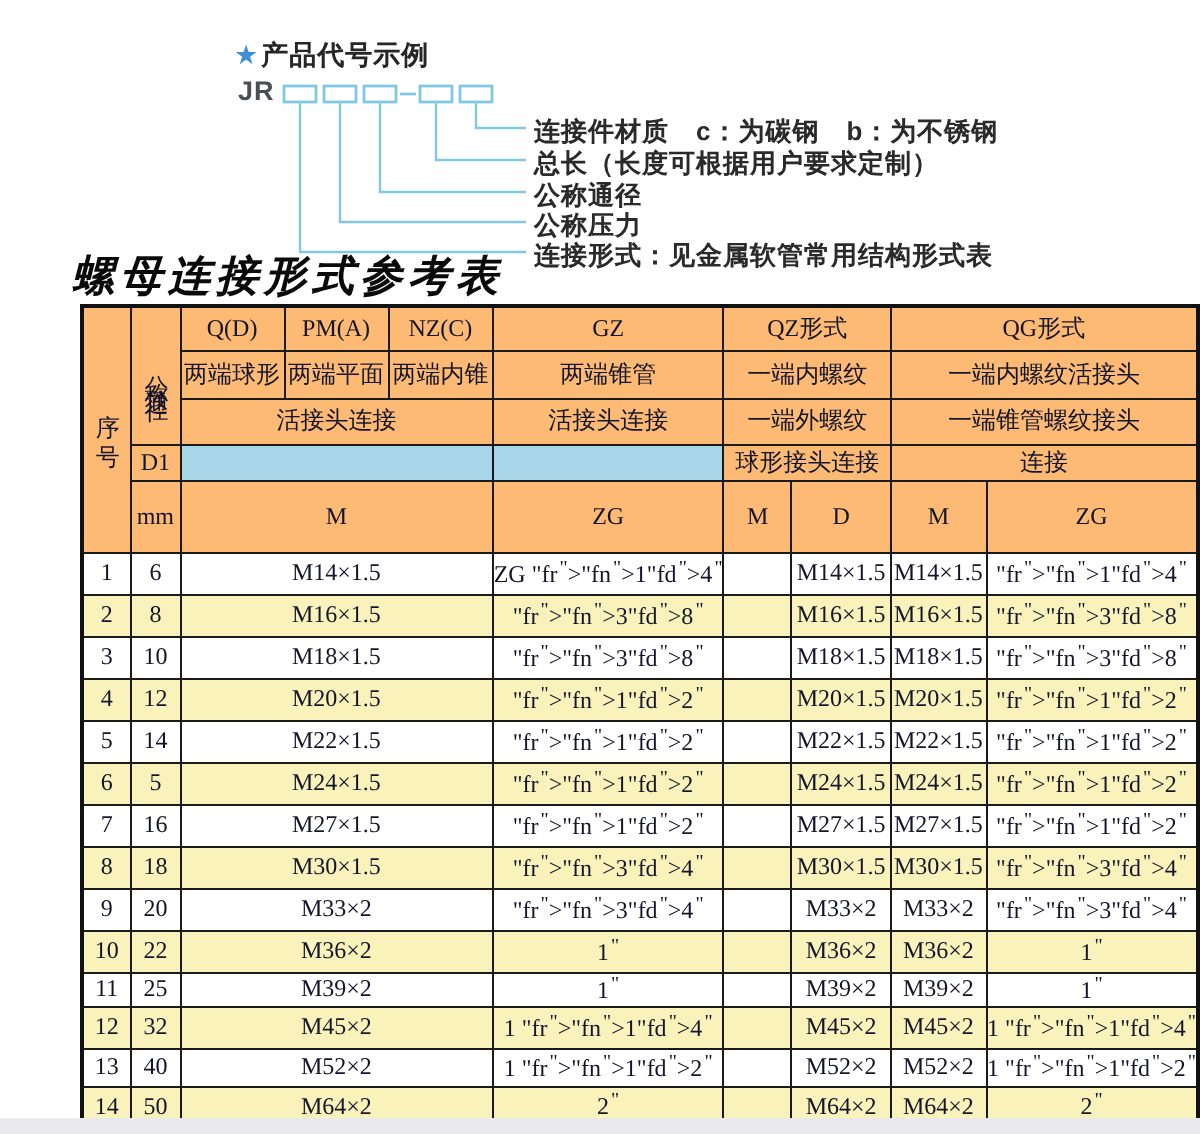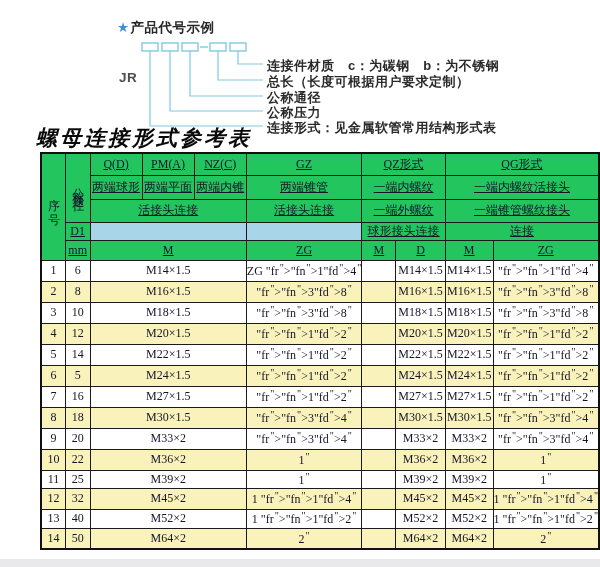--- a/index.html
+++ b/index.html
@@ -8,42 +8,42 @@
     font-family:"Liberation Serif","DejaVu Serif",serif;color:#1b1b2b;overflow:hidden;
   }
   
   .diagram-heading{
     position:absolute;left:117px;top:19px;font-family:"Liberation Sans","DejaVu Sans",sans-serif;
     font-size:13.5px;font-weight:700;color:#262626;letter-spacing:0.5px;
   }
   .diagram-heading .star{color:#3e8fd6;margin-right:1px;}
   .jr-code{
     position:absolute;left:119px;top:38px;font-family:"Liberation Sans","DejaVu Sans",sans-serif;
-    font-size:13.5px;font-weight:700;color:#4a4f55;letter-spacing:0.5px;margin-top:32px;
+    font-size:13.5px;font-weight:700;color:#4a4f55;letter-spacing:0.5px;
   }
   .diagram-svg{position:absolute;left:0;top:0;}
   .callout-label{
     position:absolute;left:267px;font-family:"Liberation Sans","DejaVu Sans",sans-serif;
     font-size:13px;font-weight:700;color:#2a2a2a;white-space:nowrap;letter-spacing:0.5px;
   }
   
   .table-title{
     position:absolute;left:36px;top:124px;font-family:Liberation Mono, monospace;
     font-size:21px;font-weight:700;font-style:italic;color:#0a0a0a;letter-spacing:3px;
   }
   
   table.ref{
     position:absolute;left:40px;top:152px;border-collapse:collapse;table-layout:fixed;
     border:2px solid #111;font-size:12px;color:#15152a;
   }
   table.ref th,table.ref td{
     border:1px solid #1a1a1a;text-align:center;vertical-align:middle;
     font-weight:normal;padding:0;overflow:hidden;white-space:nowrap;
   }
-  table.ref thead th{background:#22c55e;text-decoration:underline;}
+  table.ref thead th{background:#fdba74;}
   table.ref td.blank-head{background:#a9d5e9;}
   table.ref tbody tr{background:#ffffff;}
   table.ref tbody tr.alt{background:#f9f2bb;}
   .vtext{
     writing-mode:vertical-rl;text-orientation:upright;margin:0 auto;
     letter-spacing:4px;
   }
   .vtext.seq{letter-spacing:16px;}
   .inch{font-size:10px;vertical-align:4px;margin-left:1px;}
   .bottom-strip{position:absolute;left:0;top:559px;width:600px;height:8px;background:#e9e9ec;}
@@ -120,21 +120,21 @@
       <th colspan="2">一端外螺纹</th>
       <th colspan="2">一端锥管螺纹接头</th>
     </tr>
     <tr style="height:18px">
       <th>D1</th>
       <td class="blank-head" colspan="3"></td>
       <td class="blank-head"></td>
       <th colspan="2">球形接头连接</th>
       <th colspan="2">连接</th>
     </tr>
-    <tr style="height:20px">
+    <tr style="height:36px">
       <th>mm</th>
       <th colspan="3">M</th>
       <th>ZG</th>
       <th>M</th>
       <th>D</th>
       <th>M</th>
       <th>ZG</th>
     </tr>
   </thead>
   <tbody>

